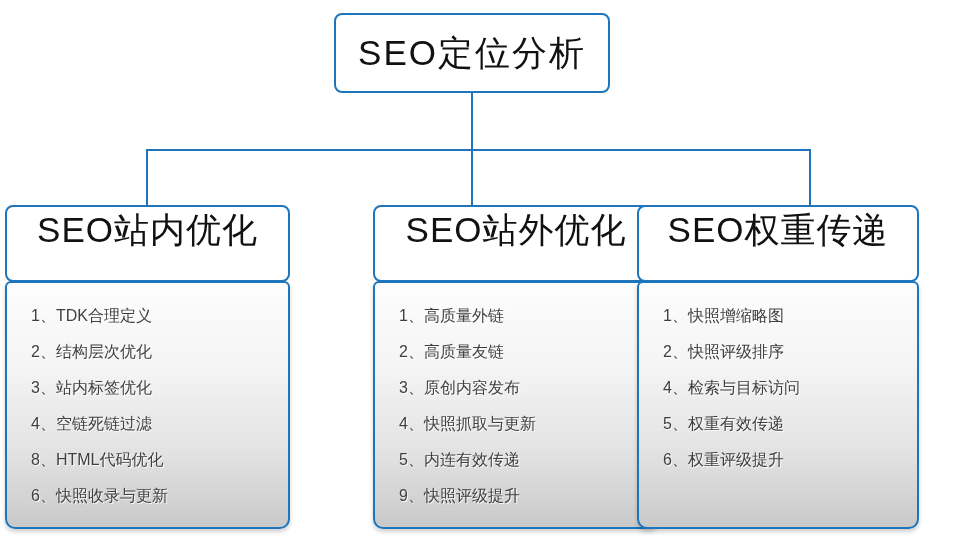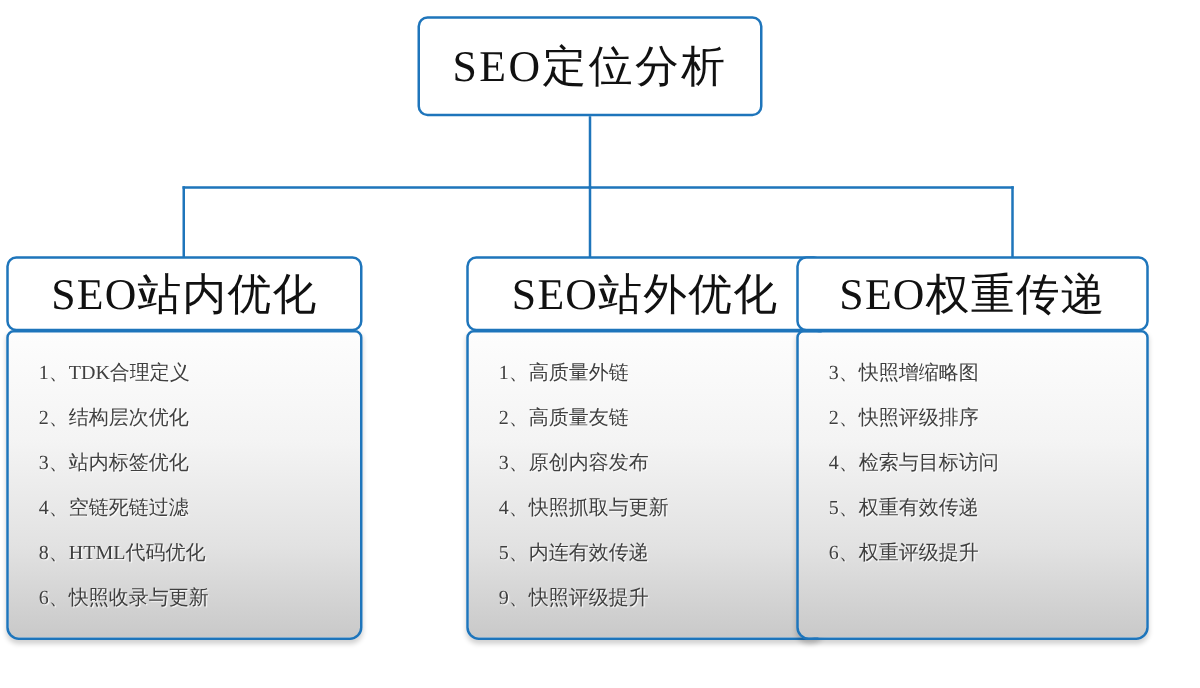--- a/index.html
+++ b/index.html
@@ -1,18 +1,18 @@
 <!DOCTYPE html>
 <html lang="zh"><head>
 <meta charset="utf-8">
 <style>
   html,body{margin:0;padding:0;background:#ffffff;}
   .canvas{
     position:relative;width:960px;height:550px;background:#ffffff;overflow:hidden;
-    font-family:Liberation Serif, serif;
+    font-family:Liberation Sans, sans-serif;
   }
   
   .line{position:absolute;background:#1e75bb;}
   .v{width:2px;}
   .h{height:2px;}
   #v-trunk{left:471px;top:93px;height:58px;}
   #h-branch{left:146px;top:149px;width:665px;}
   #v-left{left:146px;top:149px;height:58px;}
   #v-mid{left:471px;top:149px;height:58px;}
   #v-right{left:809px;top:149px;height:58px;}
@@ -24,23 +24,23 @@
   }
   .root-box .txt{
     font-size:35px;color:#111111;letter-spacing:2px;white-space:nowrap;
   }
   
   .col{position:absolute;top:205px;}
   #col-0{left:5px;width:285px;}
   #col-1{left:329px;width:286px;margin-left:44px;}
   #col-2{left:637px;width:282px;}
   .col-header{
-    position:relative;height:60px;box-sizing:border-box;
+    position:relative;height:77px;box-sizing:border-box;
     background:#ffffff;border:2px solid #1e75bb;border-radius:8px;
-    display:flex;align-items:center;justify-content:center;z-index:2;
+    display:flex;justify-content:center;z-index:2;
   }
   .col-header .txt{font-size:35px;color:#111111;letter-spacing:1px;white-space:nowrap;}
   .col-list{
     position:relative;margin-top:-1px;height:248px;box-sizing:border-box;
     border:2px solid #1e75bb;border-radius:6px 6px 10px 10px;
     background:linear-gradient(180deg,#fdfdfd 0%,#f4f4f4 35%,#e2e2e2 70%,#c9c9c9 100%);
     box-shadow:0 3px 4px rgba(0,0,0,0.18);
     padding:15px 0 0 24px;z-index:1;
   }
   .col-list .item{
@@ -89,21 +89,21 @@
       <div class="item">5、内连有效传递</div>
       <div class="item">9、快照评级提升</div>
     </div>
   </div>
 
   <div class="col" id="col-2">
     <div class="col-header">
       <span class="txt">SEO权重传递</span>
     </div>
     <div class="col-list">
-      <div class="item">3、快照增缩略图</div>
+      <div class="item">1、快照增缩略图</div>
       <div class="item">2、快照评级排序</div>
       <div class="item">4、检索与目标访问</div>
       <div class="item">5、权重有效传递</div>
       <div class="item">6、权重评级提升</div>
     </div>
   </div>
 
 </div>
 
 </body></html>

